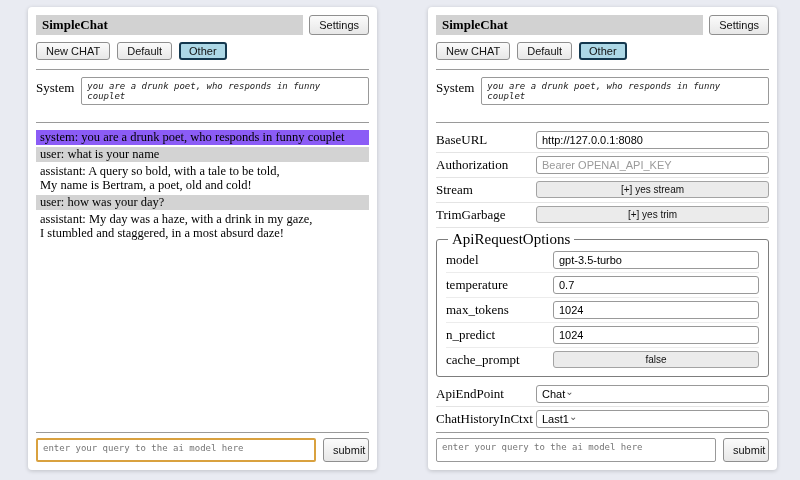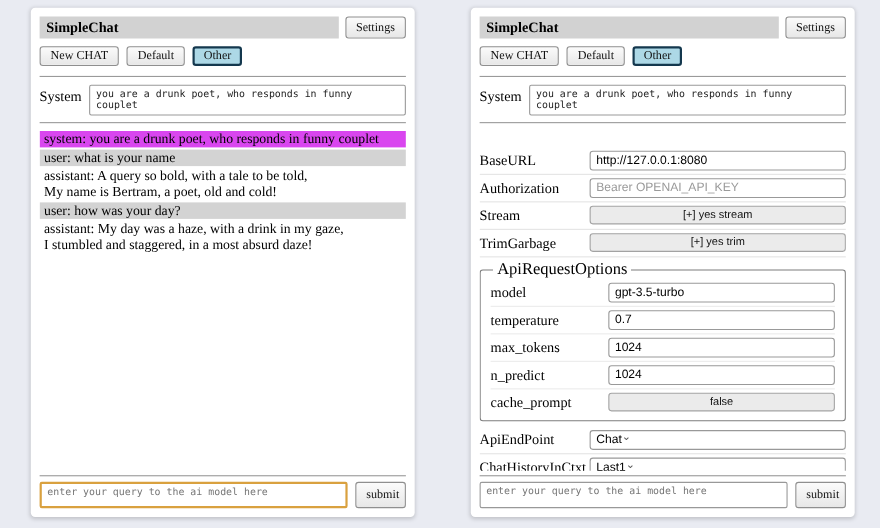--- a/index.html
+++ b/index.html
@@ -17,58 +17,58 @@
   .panel-left { left: 28px; }
   .panel-right { left: 428px; }
 
   .titlebar-row { display: flex; gap: 6px; align-items: stretch; margin-bottom: 7px; }
   .titlebar {
     flex: 1; background: #d2d2d2;
     font-family: "Liberation Serif", serif; font-weight: bold; font-size: 13px;
     padding: 2px 6px; color: #000;
   }
   .btn {
-    font-family: Liberation Serif, serif; font-size: 11px; color: #111;
+    font-family: Liberation Sans, sans-serif; font-size: 11px; color: #111;
     background: linear-gradient(#fbfbfb, #e7e7e7);
     border: 1px solid #8f8f8f; border-radius: 3px;
     padding: 2px 9px; cursor: pointer; white-space: nowrap;
   }
   .toolbar-row { display: flex; gap: 7px; margin-bottom: 5px; }
   .btn.selected {
     background: #add8e6; border: 2px solid #14384e; padding: 1px 8px;
   }
   hr.sep { border: none; border-top: 1px solid #9a9a9a; margin: 4px 0; }
 
-  .system-row { display: flex; gap: 7px; align-items: flex-start; margin: 3px 0 2px 0; }
+  .system-row { display: flex; gap: 7px; align-items: flex-start; margin: 3px 0 13px 0; }
   .system-label, .field-label {
     font-family: "Liberation Serif", serif; font-size: 13px; color: #000; padding-top: 3px;
   }
   textarea {
     font-family: "DejaVu Sans Mono", monospace; font-size: 9px; color: #222;
     border: 1px solid #999; border-radius: 2px; resize: none;
     padding: 3px 5px; box-sizing: border-box; background: #fff; outline: none;
   }
-  textarea.system-text { flex: 1; height: 28px; }
+  textarea.system-text { flex: 1; height: 28px; font-style: italic; }
 
   .chat-log { flex: 1; overflow: hidden; margin-top: 3px; }
   .msg {
     font-family: "Liberation Serif", serif; font-size: 12.5px; line-height: 1.12;
     padding: 0px 4px 1px 4px; margin-bottom: 2px; white-space: pre-line; color: #000;
   }
-  .msg-system { background: #d946ef; }
+  .msg-system { background: #8b5cf6; }
   .msg-user { background: #d3d3d3; }
   .msg-assistant { background: #ffffff; }
 
   .query-row { display: flex; gap: 7px; align-items: stretch; margin-top: 1px; }
   textarea.query { flex: 1; height: 24px; }
   textarea.query.focused { border: 2px solid #d9a13f; }
   .submit-btn { width: 46px; }
 
   
-  .settings { flex: 1; overflow: hidden; margin-top: 18px; }
+  .settings { flex: 1; overflow: hidden; margin-top: 1px; }
   .srow {
     display: flex; align-items: center; justify-content: space-between;
     padding: 2px 0 3px 0; border-bottom: 1px solid #e4e4e4; min-height: 19px;
   }
   .srow .field-label { padding-top: 0; }
   .sctl { width: 233px; display: flex; }
   .sinput {
     width: 100%; box-sizing: border-box;
     font-family: "Liberation Sans", sans-serif; font-size: 11px; color: #000;
     border: 1px solid #999; border-radius: 3px; padding: 2px 5px; outline: none;

